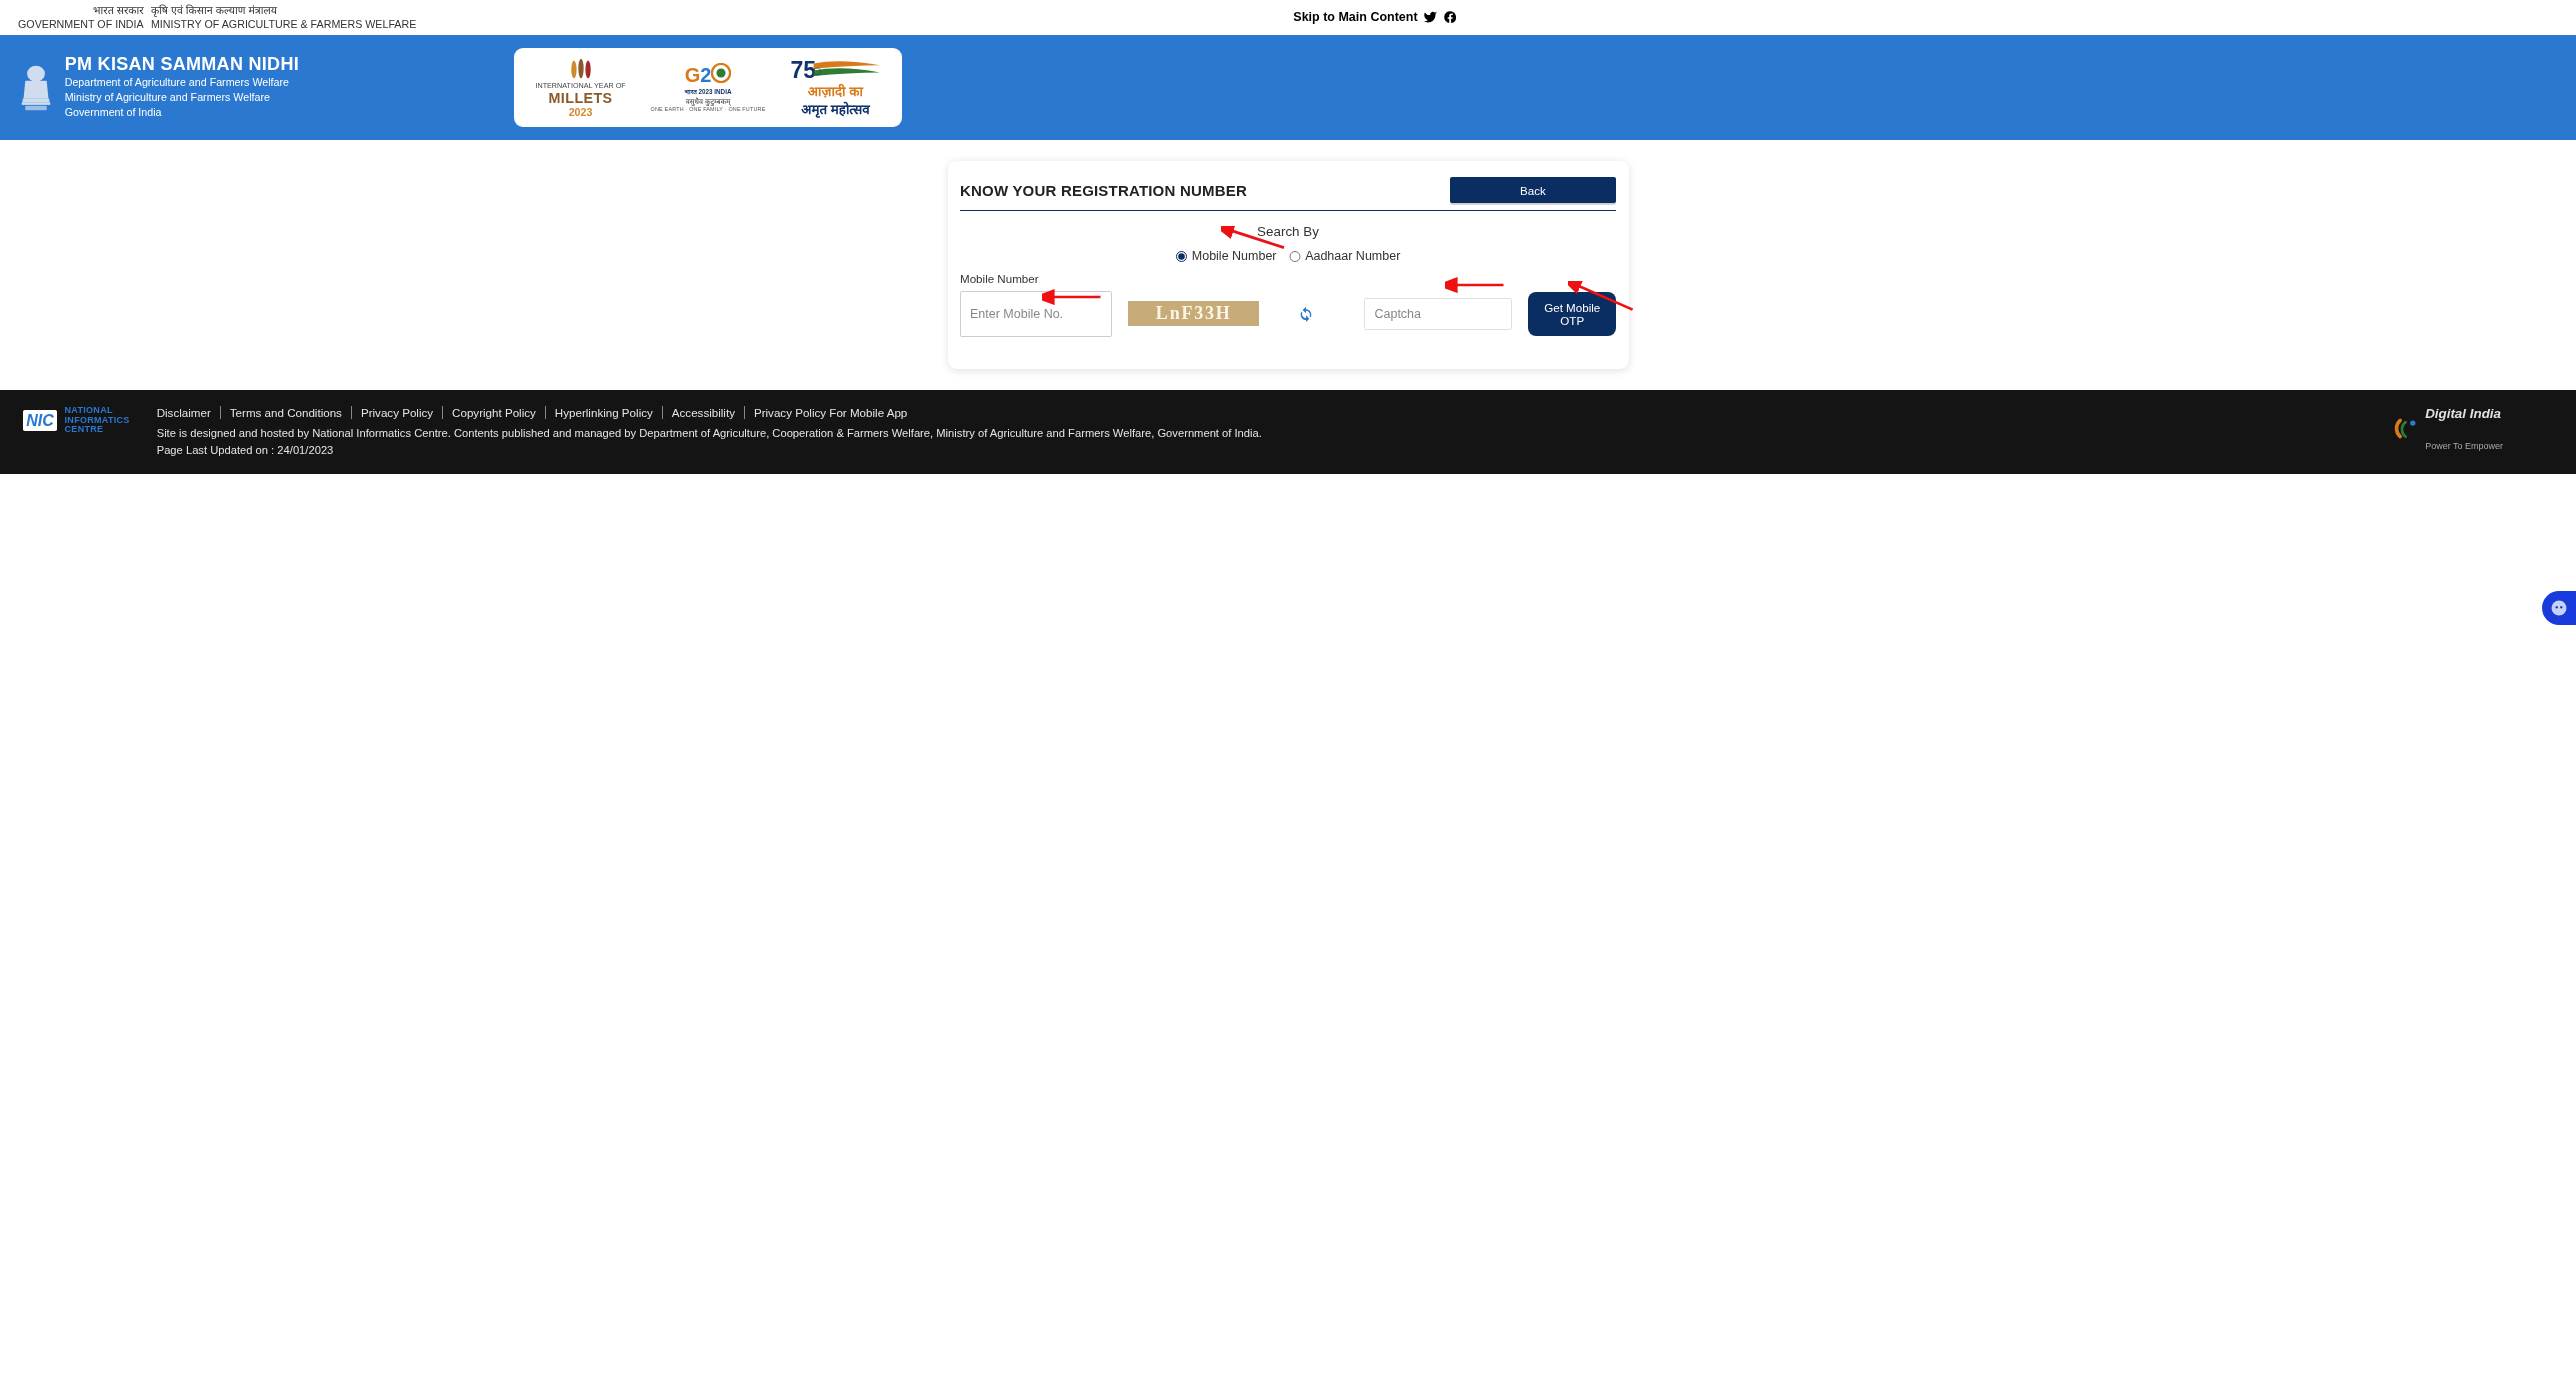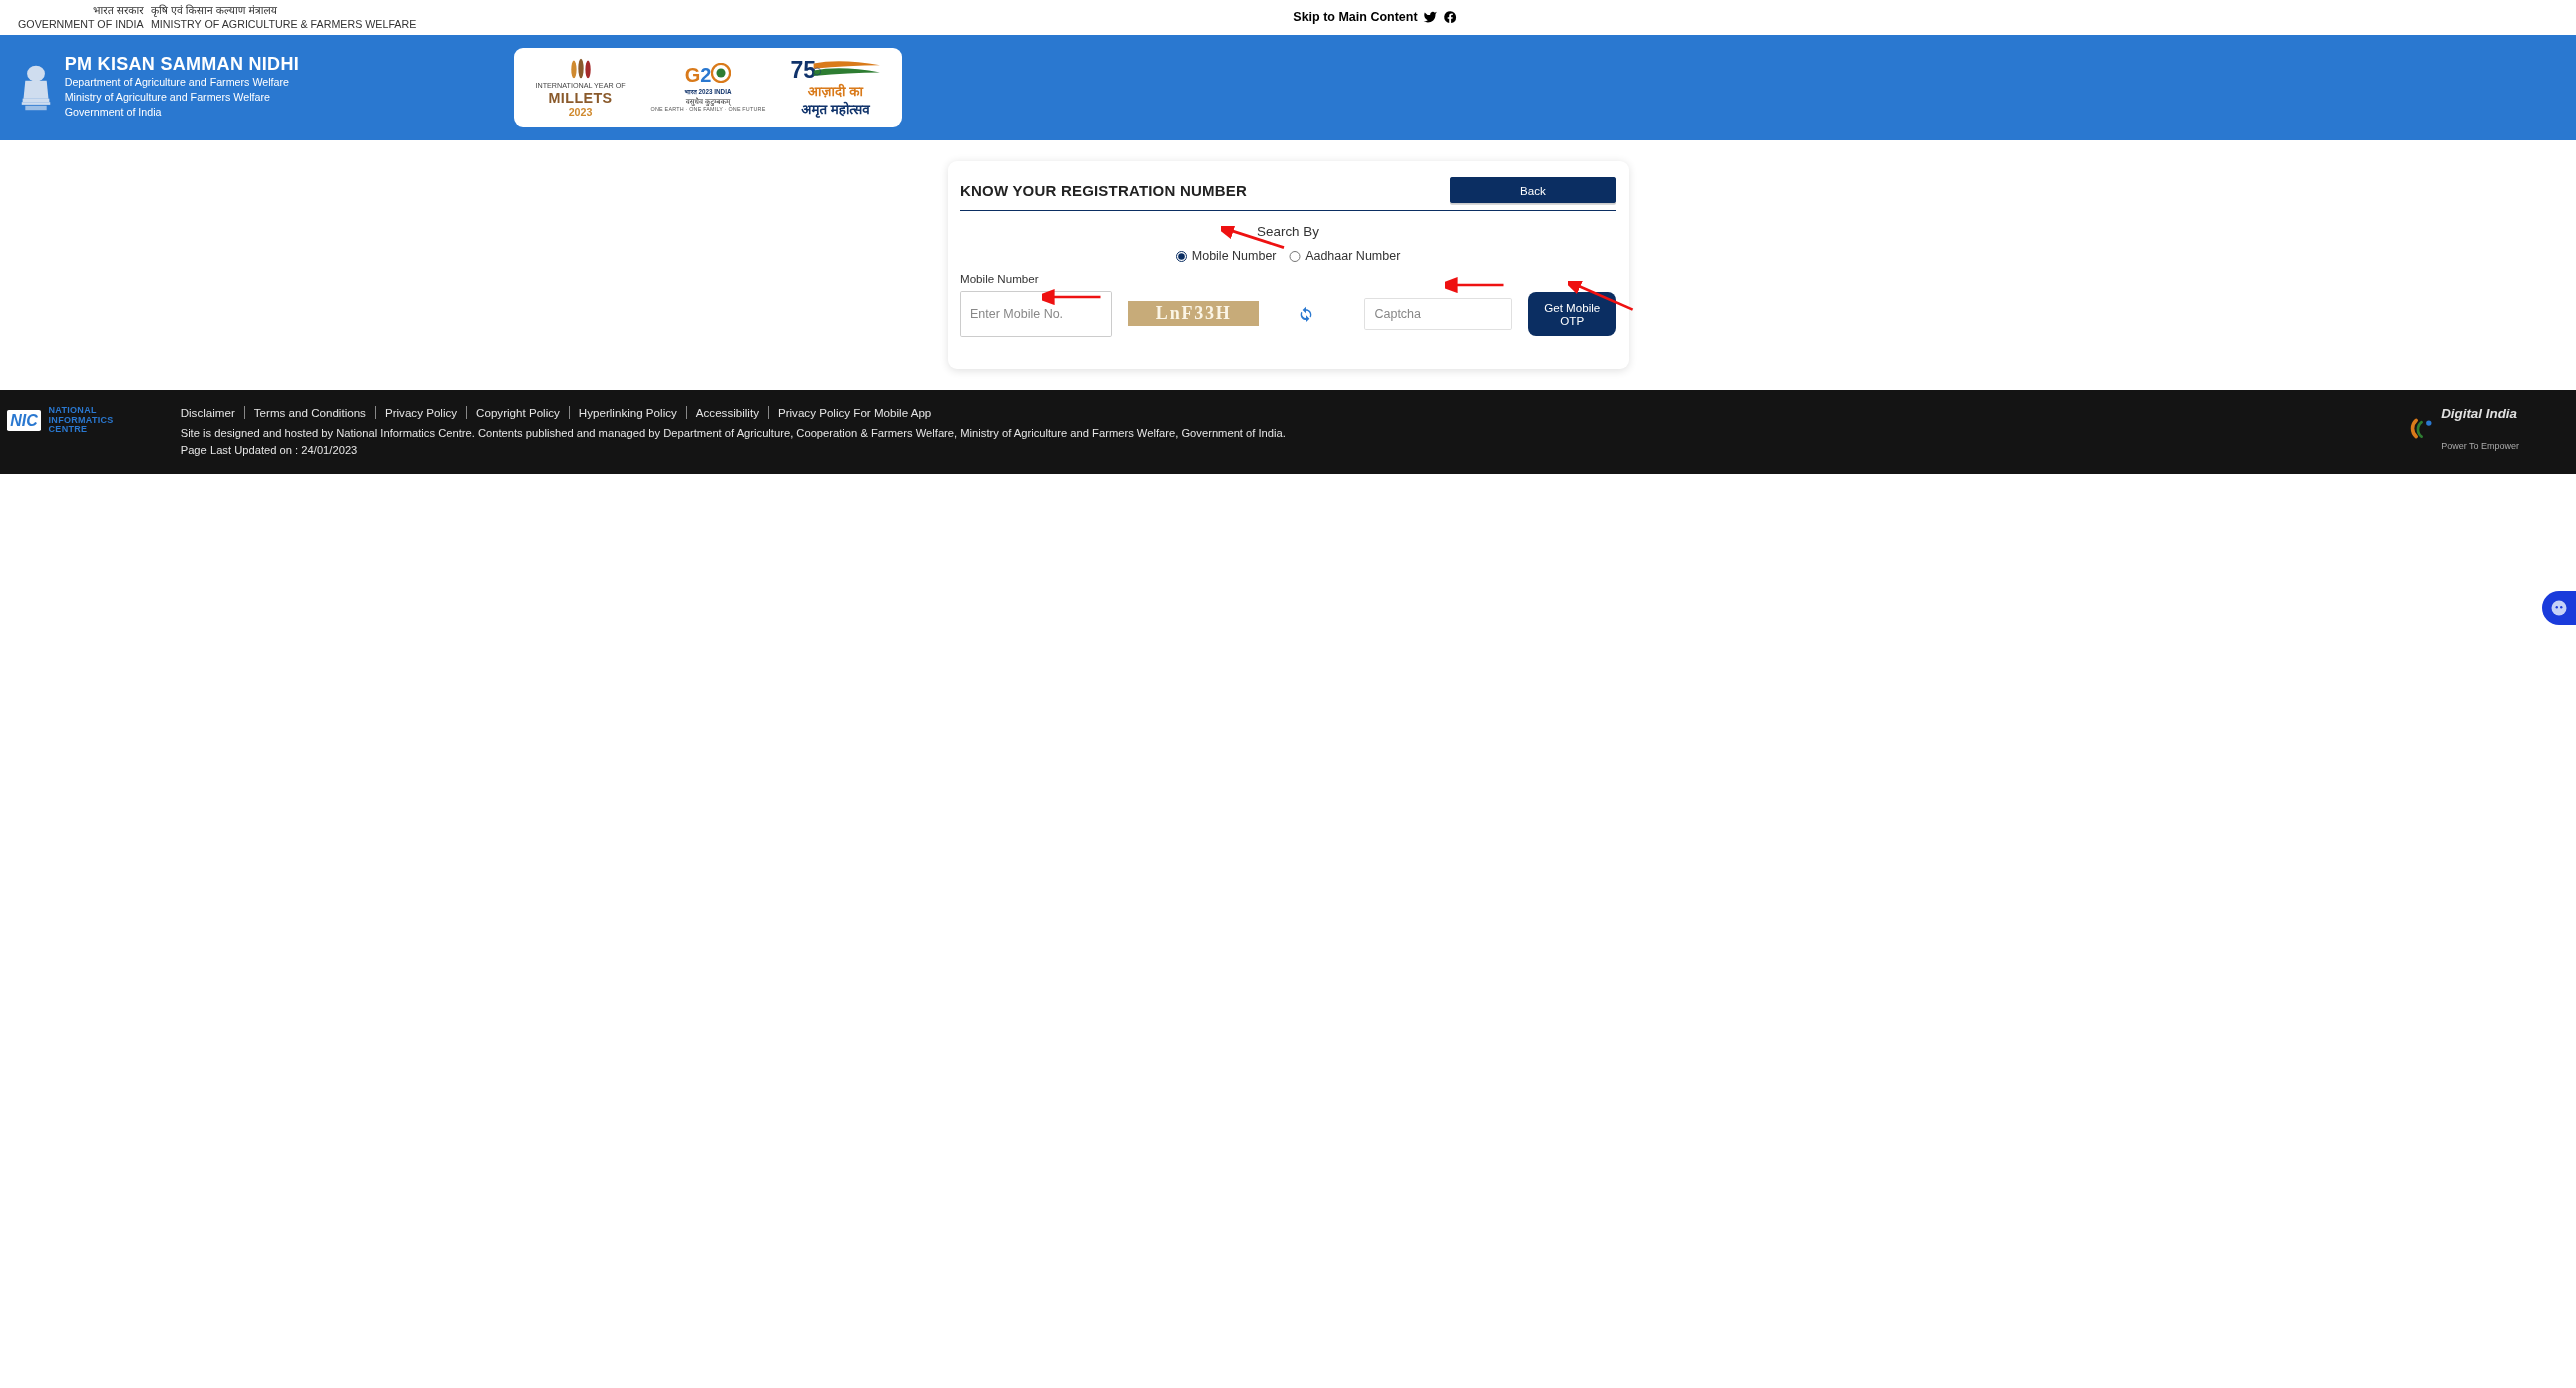--- a/index.html
+++ b/index.html
@@ -223,21 +223,21 @@
       padding: 9px 6px;
       font-size:11.6px;
       cursor:pointer;
       border-radius:8px;
       width:97px;
     }
 
     .footer {
       background: #141414;
       color: #e5e5e5;
-      padding: 16px 3px;
+      padding: 16px 19px;
       display: flex;
       align-items: flex-start;
       gap: 27px;
       font-size: 11.6px;
     }
     .footer-left {
       display:flex;
       align-items:center;
       gap:7.2px;
       flex-shrink:0;
@@ -252,21 +252,21 @@
       font-size:16px;
       border-radius:1.8px;
     }
     .nic-text {
       font-size:9px;
       font-weight:700;
       color:#2a78d0;
       line-height:1.05;
       letter-spacing:0.3px;
     }
-    .footer-mid { flex:1;margin-left:40px; }
+    .footer-mid { flex:1; }
     .footer-links {
       display: flex;
       flex-wrap: wrap;
       gap: 0;
       margin-bottom: 5.4px;
     }
     .footer-links a {
       color:#e5e5e5;
       text-decoration:none;
       padding:0 9px;

